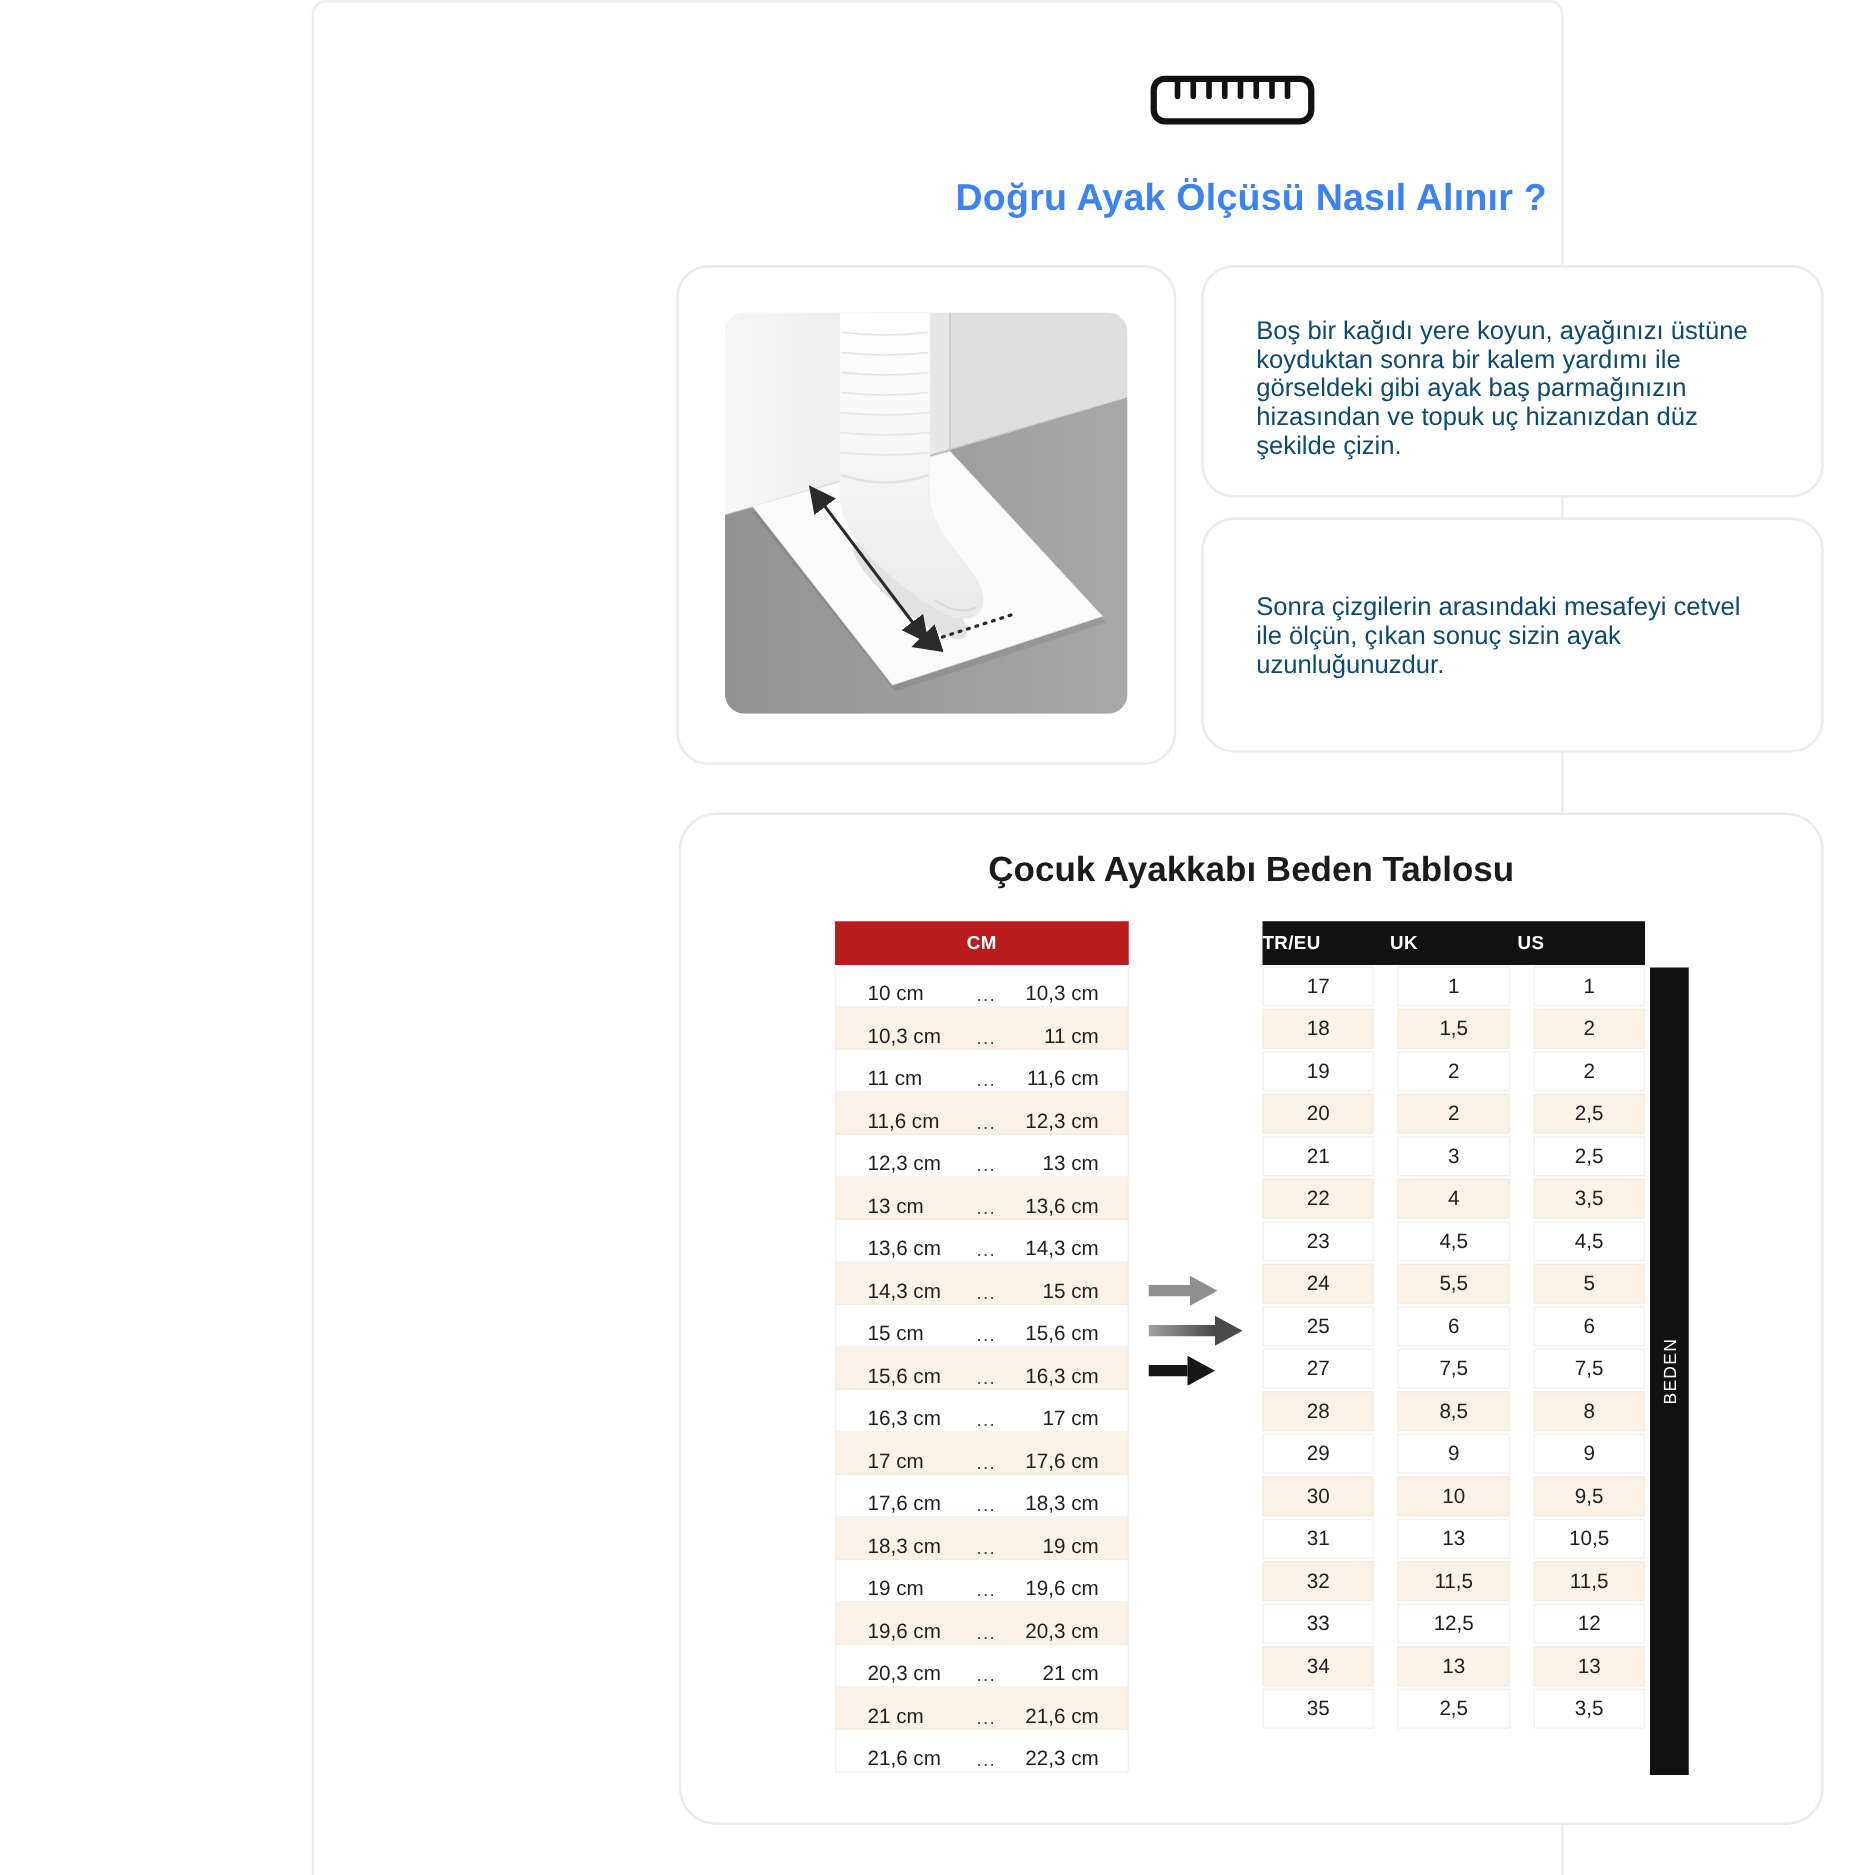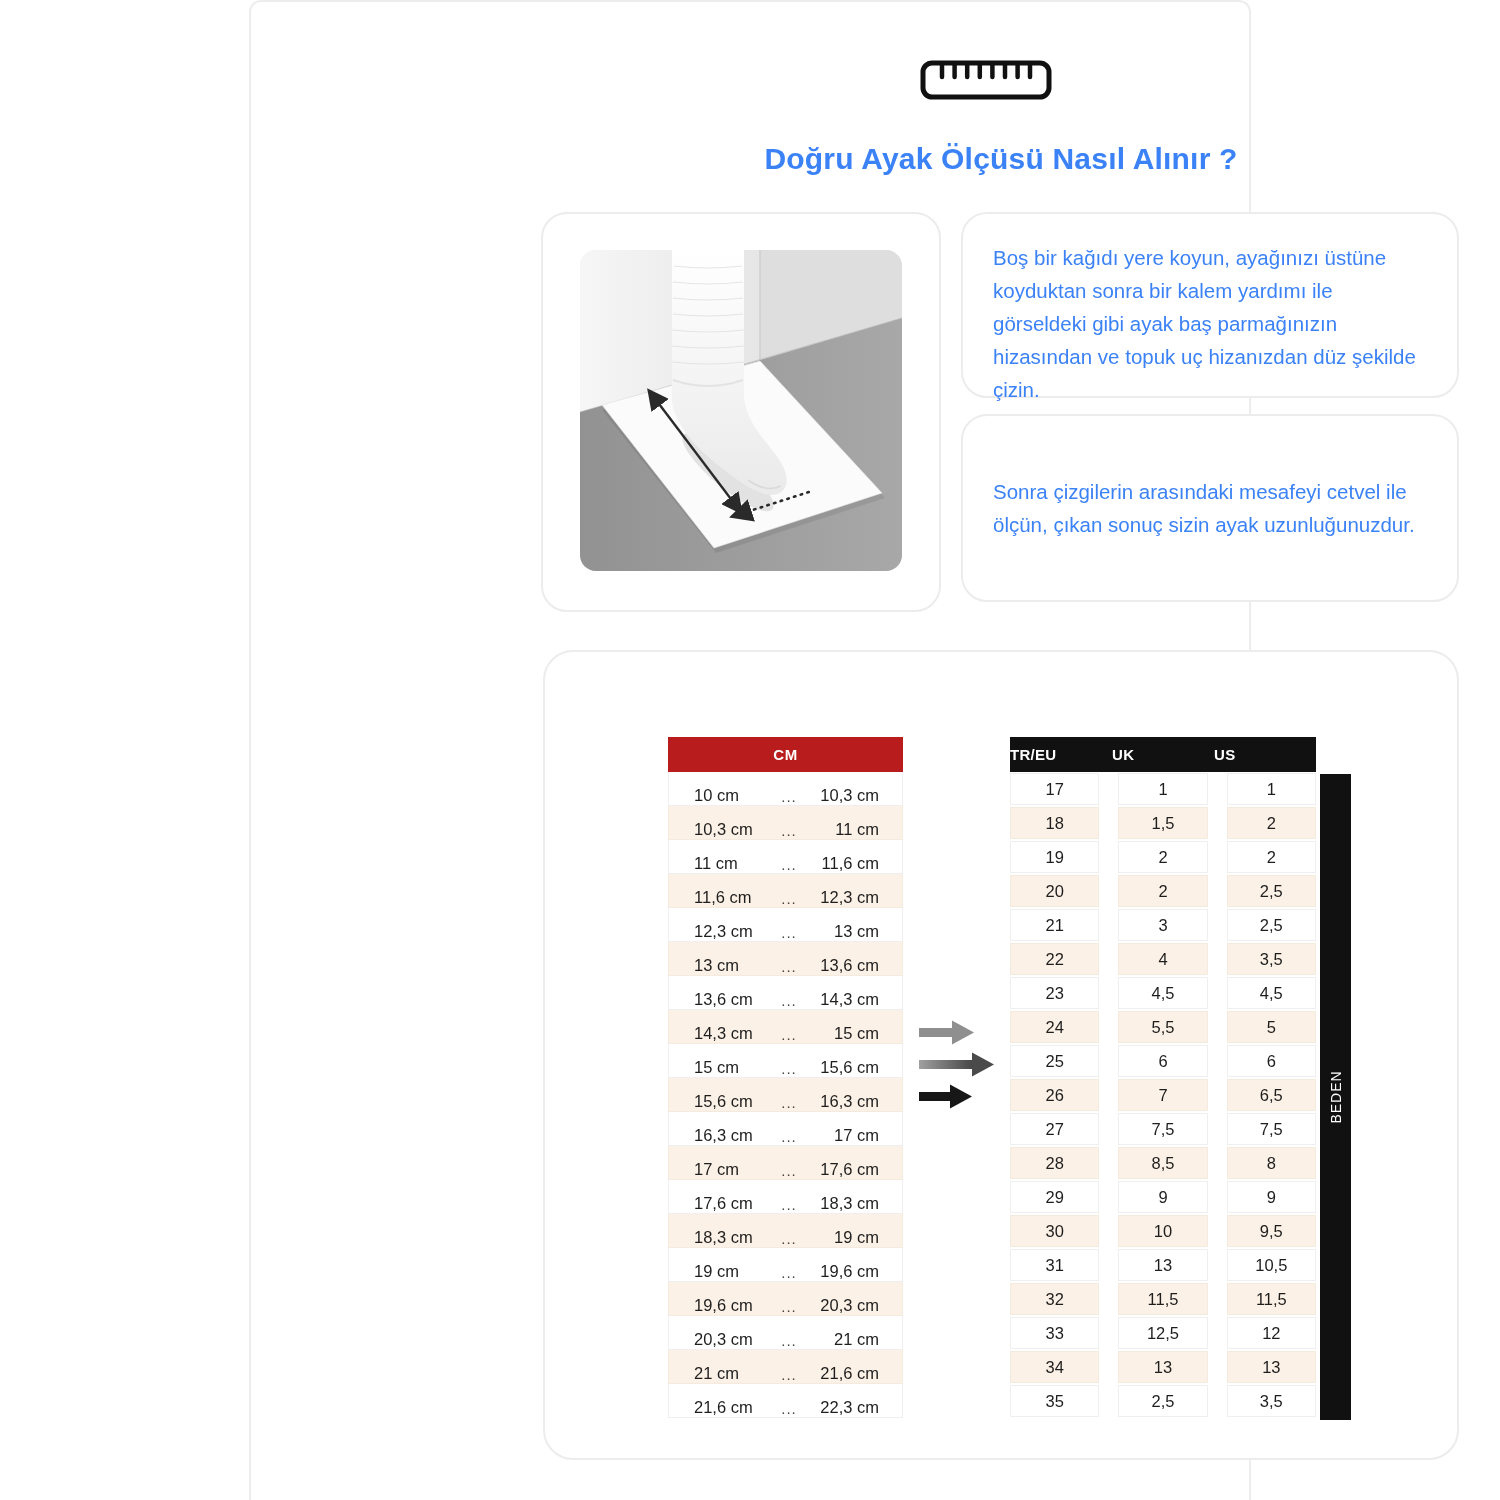--- a/index.html
+++ b/index.html
@@ -19,21 +19,21 @@
     text-align:center; font-size:30px; font-weight:700; color:#3b82f6; letter-spacing:.2px;
   }
   .card {
     position:absolute; background:#fff; border:2px solid #ececec;
     border-radius:26px; box-sizing:border-box;
   }
   .photo-card { left:290px; top:210px; width:400px; height:400px; }
   .photo { position:absolute; left:37px; top:36px; width:322px; height:321px; border-radius:16px; }
   .text-card-1 { left:710px; top:210px; width:498px; height:186px; padding:27px 30px; }
   .text-card-2 { left:710px; top:412px; width:498px; height:188px; display:flex; align-items:center; padding:0 30px; }
-  p.instr { margin:0; font-size:20.5px; line-height:33px; color:#3b82f6; }
+  p.instr { margin:12px; font-size:20.5px; line-height:23px; color:#0c4a6e; }
   .table-card { left:292px; top:648px; width:916px; height:810px; border-radius:30px; }
   h2.section-title {
     position:absolute; left:0; right:0; top:28px; margin:0; text-align:center;
     font-size:28px; font-weight:700; color:#1b1b1b;
   }
   .cm-table { position:absolute; left:123px; top:85px; width:235px; }
   .tbl-header {
     height:35px; background:#b91c1c; color:#fff; font-size:15px; font-weight:700;
     display:flex; align-items:center; justify-content:center; letter-spacing:.5px;
   }
@@ -138,20 +138,21 @@
   </div>
 
   <div class="card text-card-1">
     <p class="instr">Boş bir kağıdı yere koyun, ayağınızı üstüne koyduktan sonra bir kalem yardımı ile görseldeki gibi ayak baş parmağınızın hizasından ve topuk uç hizanızdan düz şekilde çizin.</p>
   </div>
   <div class="card text-card-2">
     <p class="instr">Sonra çizgilerin arasındaki mesafeyi cetvel ile ölçün, çıkan sonuç sizin ayak uzunluğunuzdur.</p>
   </div>
 
   <div class="card table-card">
+    <h2 class="section-title">Çocuk Ayakkabı Beden Tablosu</h2>
 
     <div class="cm-table">
       <div class="tbl-header">CM</div>
       <div class="cm-body">
           <div class="cm-row">
             <span class="cm-from">10 cm</span>
             <span class="cm-dots">...</span>
             <span class="cm-to">10,3 cm</span>
           </div>
           <div class="cm-row alt">
@@ -307,25 +308,20 @@
           <div class="size-row alt">
             <span class="size-cell">24</span>
             <span class="size-cell">5,5</span>
             <span class="size-cell">5</span>
           </div>
           <div class="size-row">
             <span class="size-cell">25</span>
             <span class="size-cell">6</span>
             <span class="size-cell">6</span>
           </div>
-          <div class="size-row alt">
-            <span class="size-cell">26</span>
-            <span class="size-cell">7</span>
-            <span class="size-cell">6,5</span>
-          </div>
           <div class="size-row">
             <span class="size-cell">27</span>
             <span class="size-cell">7,5</span>
             <span class="size-cell">7,5</span>
           </div>
           <div class="size-row alt">
             <span class="size-cell">28</span>
             <span class="size-cell">8,5</span>
             <span class="size-cell">8</span>
           </div>

